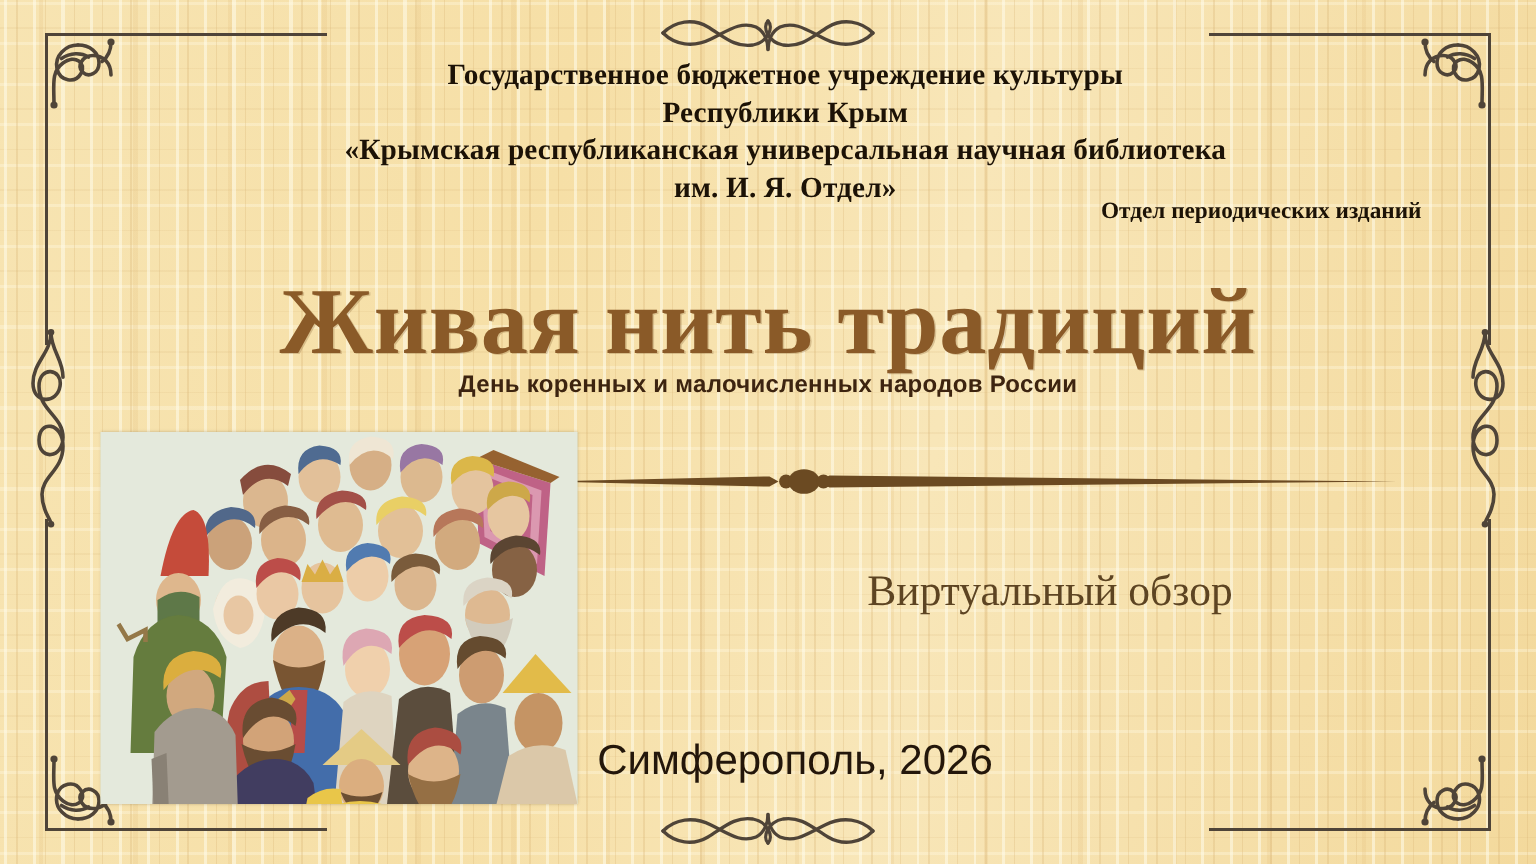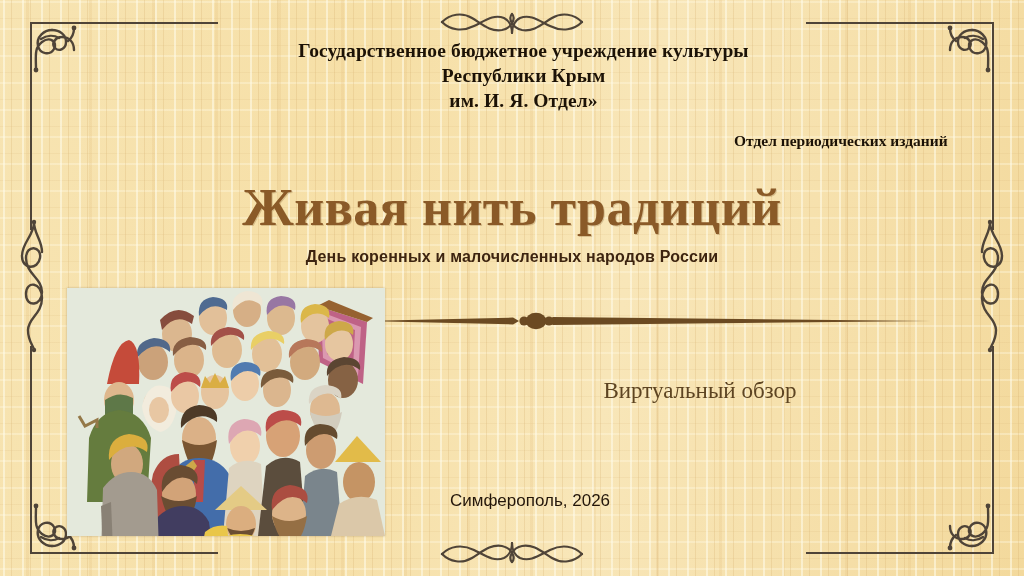--- a/index.html
+++ b/index.html
@@ -105,21 +105,21 @@
 
   
   .main-title {
     position: absolute;
     left: 0; right: 0;
     top: 178px;
     text-align: center;
     color: #8a5a28;
     font-family: "Liberation Serif", serif;
     font-weight: 700;
-    font-size: 52px;
+    font-size: 63px;
     letter-spacing: 0.5px;
     text-shadow: 1px 1px 0 rgba(120,78,32,0.25);
   }
   .subtitle {
     position: absolute;
     left: 0; right: 0;
     top: 248px;
     text-align: center;
     color: #3d2410;
     font-family: "Liberation Sans", sans-serif;
@@ -139,32 +139,32 @@
 
   
   .virtual-review {
     position: absolute;
     left: 470px;
     top: 378px;
     width: 460px;
     text-align: center;
     color: #5d4422;
     font-family: "Liberation Serif", serif;
-    font-size: 23px;
+    font-size: 29px;
     font-weight: 400;
   }
   .city-year {
     position: absolute;
     left: 300px;
     top: 491px;
     width: 460px;
     text-align: center;
     color: #23160a;
     font-family: "Liberation Sans", sans-serif;
-    font-size: 17px;
+    font-size: 28px;
     font-weight: 400;
   }
 
   
   .illustration {
     position: absolute;
     left: 67px;
     top: 288px;
     width: 318px;
     height: 248px;
@@ -258,20 +258,21 @@
       <path d="M22 4 C22 18 10 24 10 38 C10 52 26 52 28 40 C30 28 14 26 14 40 C14 56 30 60 30 74 C30 88 14 90 14 76 C14 62 30 64 30 80 C30 96 16 100 16 112 C16 124 22 128 22 132"></path>
       <path d="M22 4 C22 16 30 22 30 34"></path>
       <circle cx="22" cy="4" r="2.2" fill="#4f4438" stroke="none"></circle>
       <circle cx="22" cy="132" r="2.2" fill="#4f4438" stroke="none"></circle>
     </svg>
   </div>
 
   <div class="org-header">
     <div>Государственное бюджетное учреждение культуры</div>
     <div>Республики Крым</div>
+    <div>«Крымская республиканская универсальная научная библиотека</div>
     <div>им. И. Я. Отдел»</div>
   </div>
 
   <div class="dept">Отдел периодических изданий</div>
 
   <div class="main-title">Живая нить традиций</div>
 
   <div class="subtitle">День коренных и малочисленных народов России</div>
 
   <div class="divider">

